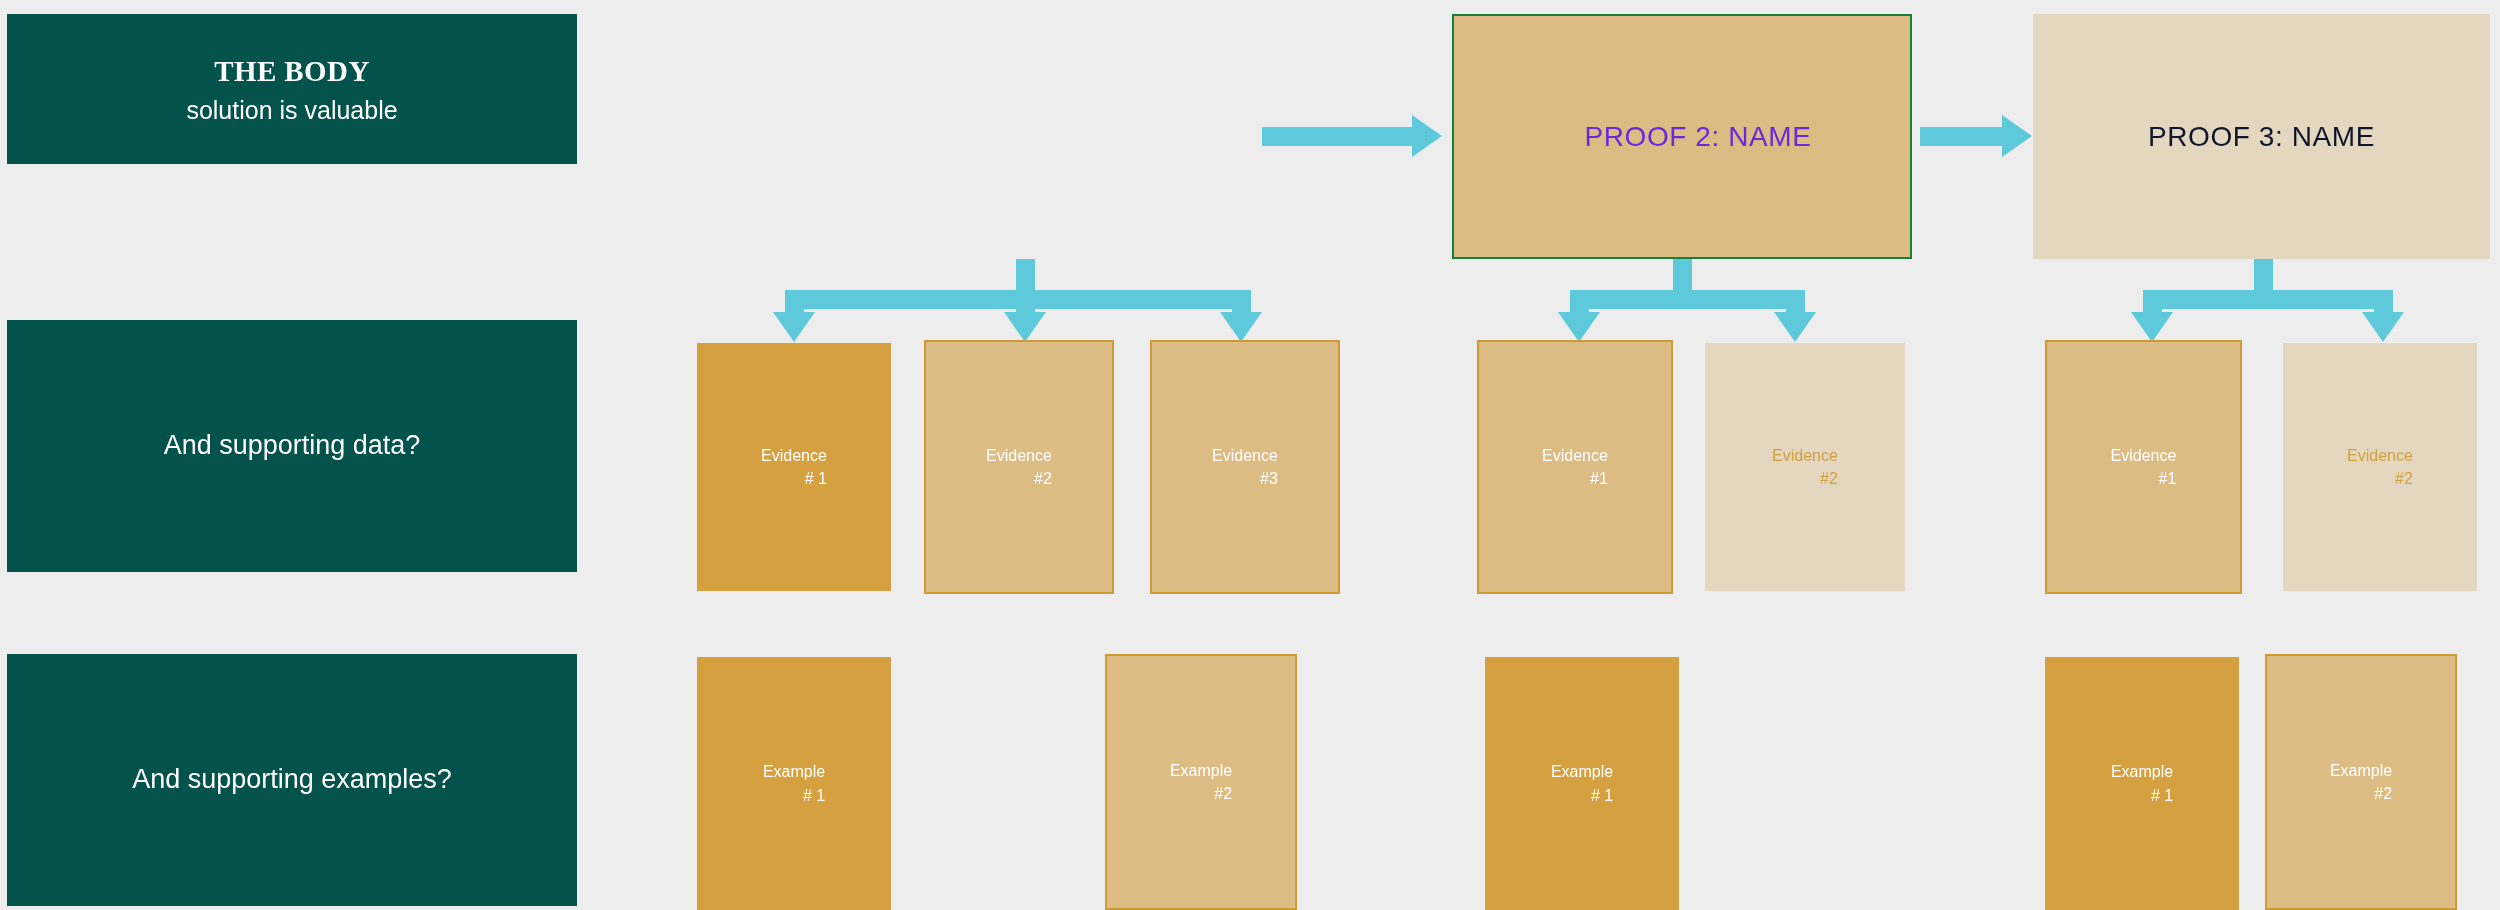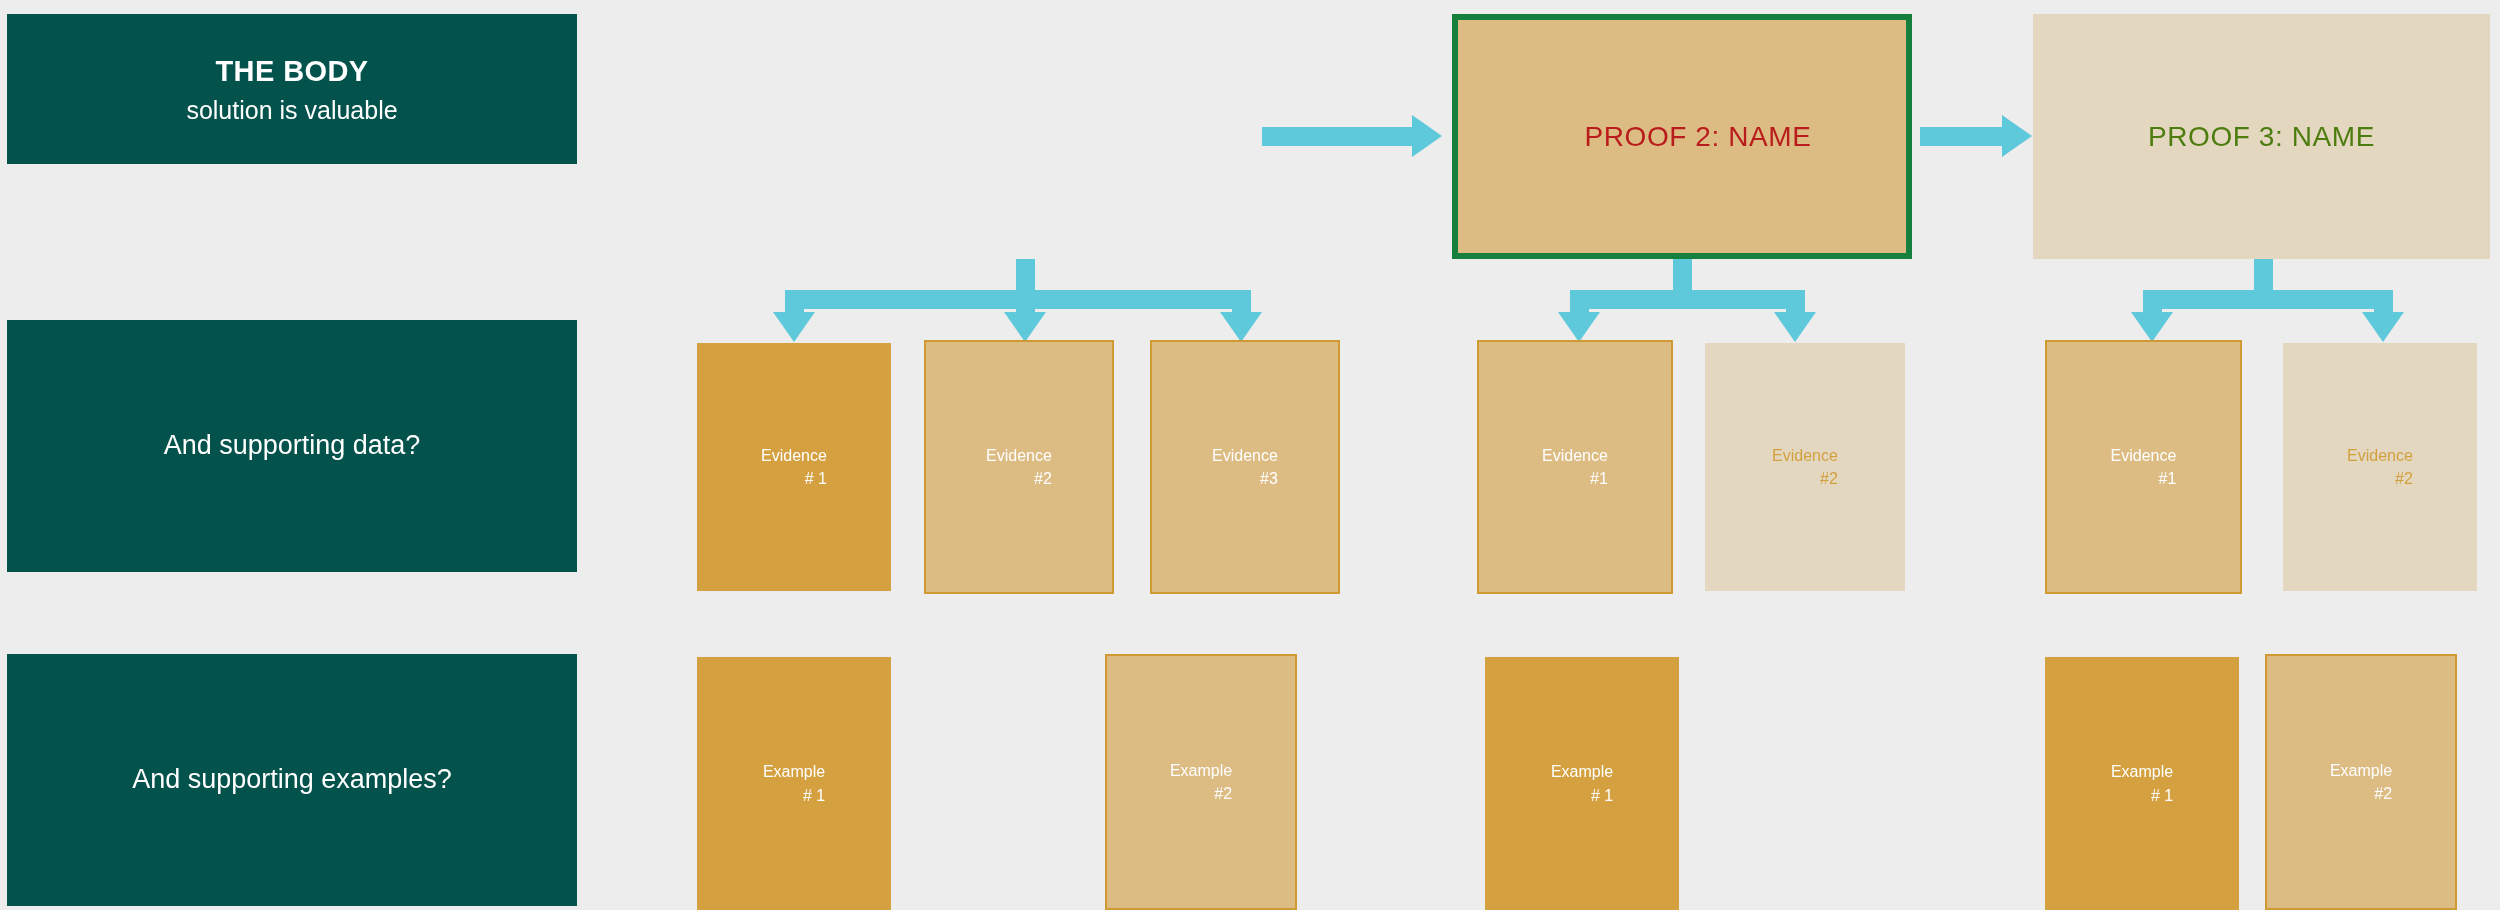--- a/index.html
+++ b/index.html
@@ -30,20 +30,21 @@
   .green-card .inner {
     padding: 0 26px;
     line-height: 1.38;
   }
   .green-title {
     display: block;
     font-weight: bold;
     font-size: 29px;
     letter-spacing: 0.4px;
     margin-bottom: 2px;
+    font-family: Liberation Serif, serif;
   }
   .green-sub {
     display: block;
     font-size: 27px;
     font-weight: 400;
   }
   .green-line {
     display: block;
     font-size: 25px;
     font-weight: 400;
@@ -54,22 +55,22 @@
     position: absolute;
     box-sizing: border-box;
     display: flex;
     align-items: center;
     justify-content: center;
     text-align: center;
     font-size: 28px;
     letter-spacing: 0.6px;
   }
   .proof-1 { background: #d5a03f; color: #ffffff; border: none; }
-  .proof-2 { background: #ddbc84; color: #b91c1c; border: 6px solid #15803d; padding-left: 32px; }
-  .proof-3 { background: #e4d7c0; color: #4d7c0f; border: none; }
+  .proof-2 { background: #ddbc84; color: #6d28d9; border: 2px solid #15803d; padding-left: 32px; }
+  .proof-3 { background: #e4d7c0; color: #0f172a; border: none; }
 
   
   .card {
     position: absolute;
     box-sizing: border-box;
     display: flex;
     align-items: center;
     justify-content: center;
     text-align: right;
     font-size: 16px;

